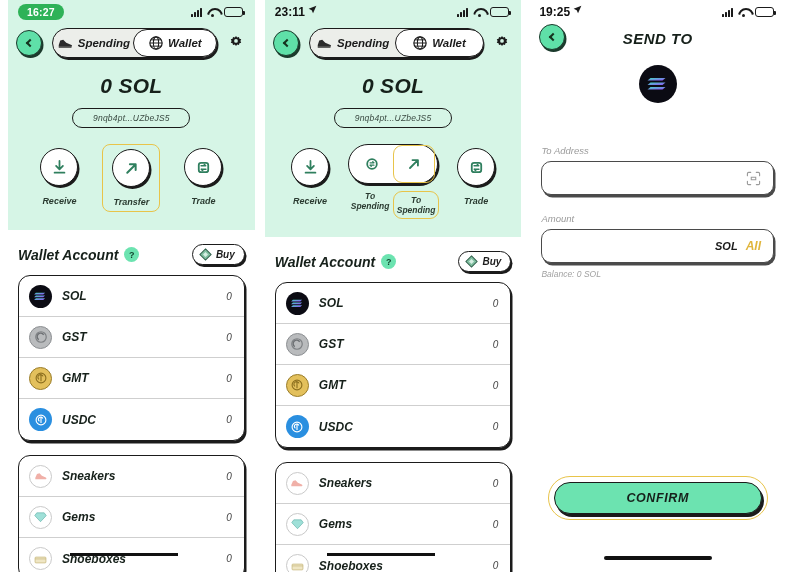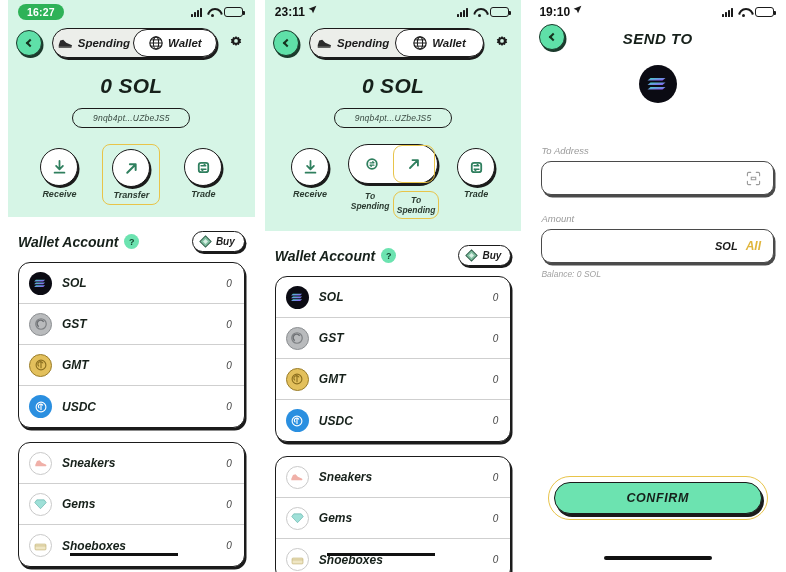--- a/index.html
+++ b/index.html
@@ -50,21 +50,21 @@
   .wifi::after{
     content:''; position:absolute; left:4.5px; top:6px; width:3px;height:3px;
     background:#1b1b1b; border-radius:50%;
   }
   .batt { width:19px;height:10px;border:1.5px solid #1b1b1b;border-radius:3px; position:relative; padding:1px;}
   .batt::after{content:'';position:absolute;right:-3px;top:3px;width:2px;height:4px;background:#1b1b1b;border-radius:0 1px 1px 0;}
   .batt .fill{height:100%;background:#1b1b1b;border-radius:1px;}
   .batt.low .fill{background:#f5c518;width:70%!important;}
 
   
-  .mint-head { background:#d6f5e6; padding: 0 0 12px 0; }
+  .mint-head { background:#d6f5e6; padding: 0 0 18px 0; }
   .topbar { display:flex; align-items:center; padding: 4px 10px 0 8px; gap:6px; }
   .back-btn {
     width:26px;height:26px;border-radius:50%;
     background:#5fe0a8; border:1.5px solid #1b3a2c;
     display:flex;align-items:center;justify-content:center;
     box-shadow: 1.5px 2px 0 #1b3a2c;
     flex:0 0 auto;
   }
   .back-btn .chev {
     width:6px;height:6px;border-left:2px solid #15331f;border-bottom:2px solid #15331f;
@@ -90,21 +90,21 @@
     text-align:center; font-size:21px; font-weight:bold; font-style:italic;
     color:#16201a; margin-top:16px; letter-spacing:.3px;
   }
   .addr-pill {
     margin: 10px auto 0; width: 118px; height: 20px;
     border:1.5px solid #1b1b1b; border-radius:11px; background:#d6f5e6;
     display:flex;align-items:center;justify-content:center;
     font-size:8.5px; font-style:italic; color:#3a4a42; letter-spacing:.2px;
   }
   .actions { display:flex; justify-content:center; align-items:flex-start; gap:14px; margin-top:16px; }
-  .action { width:58px; display:flex; flex-direction:column; align-items:center; gap:3px; padding:4px 2px; border-radius:8px;}
+  .action { width:58px; display:flex; flex-direction:column; align-items:center; gap:10px; padding:4px 2px; border-radius:8px;}
   .action.hl { border:1.5px solid #e8c44a; }
   .circ {
     width:38px;height:38px;border-radius:50%;
     background:#ffffff;border:1.5px solid #1b1b1b;
     display:flex;align-items:center;justify-content:center;
     box-shadow: 1.5px 2px 0 #1b1b1b;
   }
   .action-label { font-size:9px; font-weight:bold; font-style:italic; color:#2a3a30; text-align:center; line-height:1.15;}
 
   
@@ -574,21 +574,21 @@
           <span class="val">0</span>
         </div>
       </div>
     </div>
     <div class="strike"></div>
   </div>
 
   <div class="phone p3">
     <div class="statusbar">
       <div class="time-plain">
-        <span>19:10</span>
+        <span>19:25</span>
         <span class="ic"><svg width="9" height="9" viewBox="0 0 10 10">
               <path d="M9.3.7L.7 4.2l3.4 1.6 1.5 3.5z" fill="#1b1b1b"></path>
             </svg></span>
       </div>
       <div class="sb-right">
         <span class="bars">
             <i></i>
             <i></i>
             <i></i>
             <i></i>

